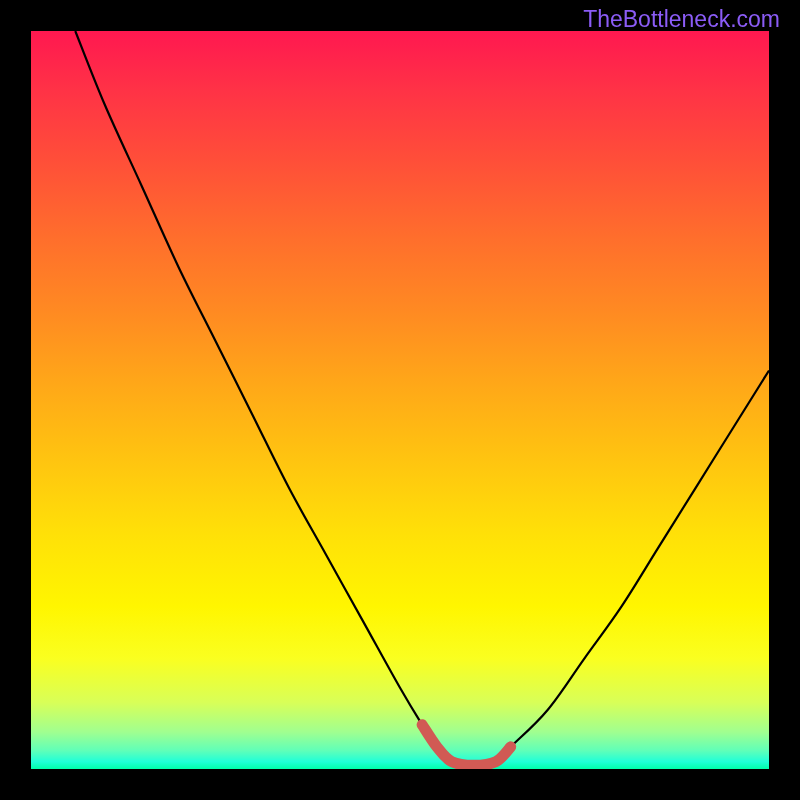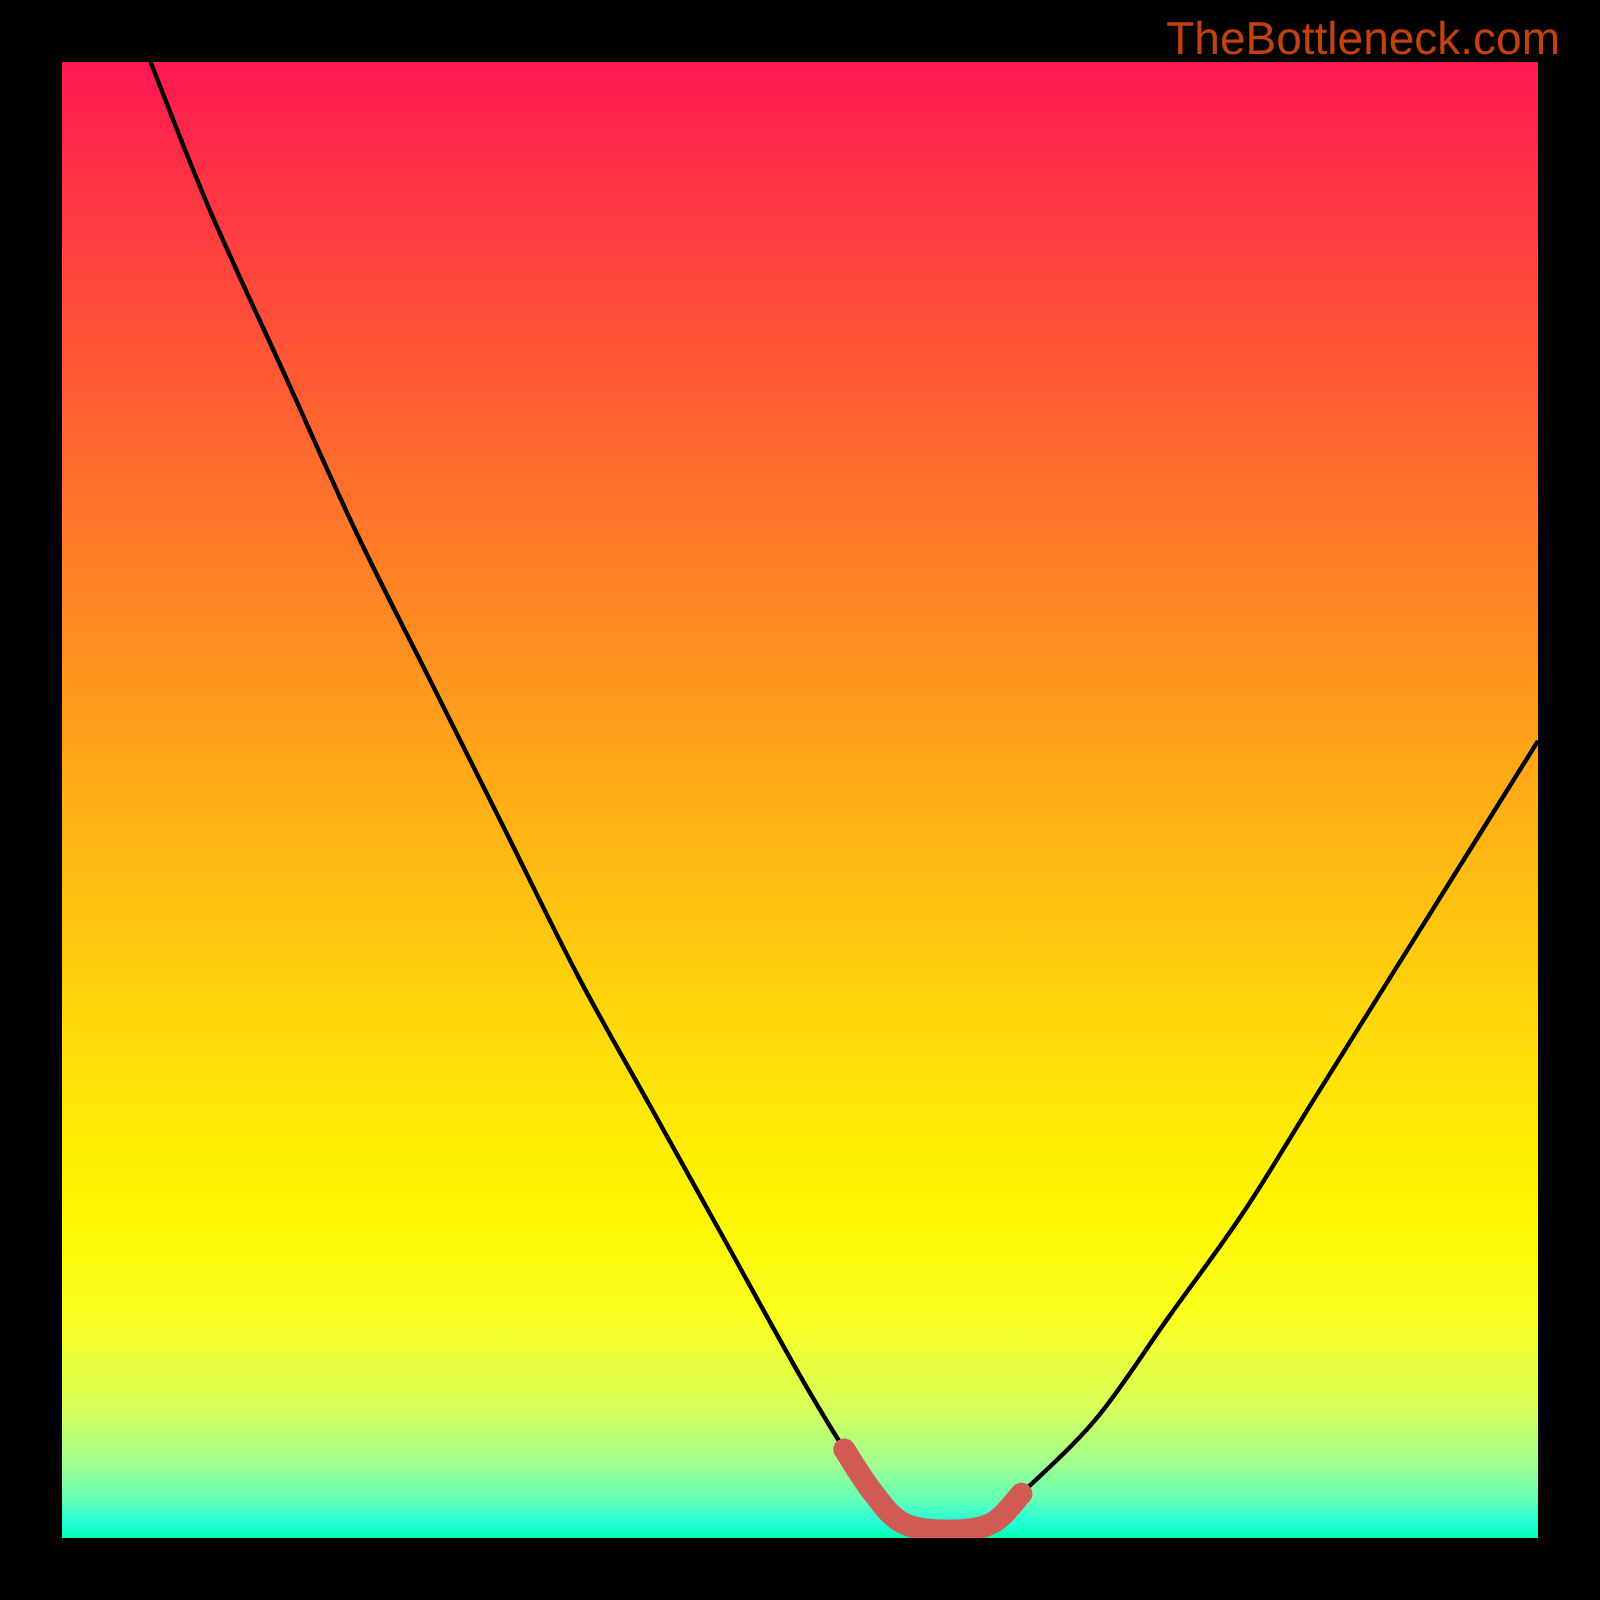--- a/index.html
+++ b/index.html
@@ -31,21 +31,21 @@
       #d8ff58 91%,
       #a0ff90 95%,
       #60ffb8 97.5%,
       #20ffd8 99%,
       #00ffaa 100%);
   }
   .watermark {
     position: absolute;
     top: 6px;
     right: 20px;
-    color: #c2410c;
+    color: #8b5cf6;
     font-size: 23px;
     font-weight: 500;
     z-index: 5;
   }
   svg.curve {
     position: absolute;
     left: 0;
     top: 0;
     width: 738px;
     height: 738px;

